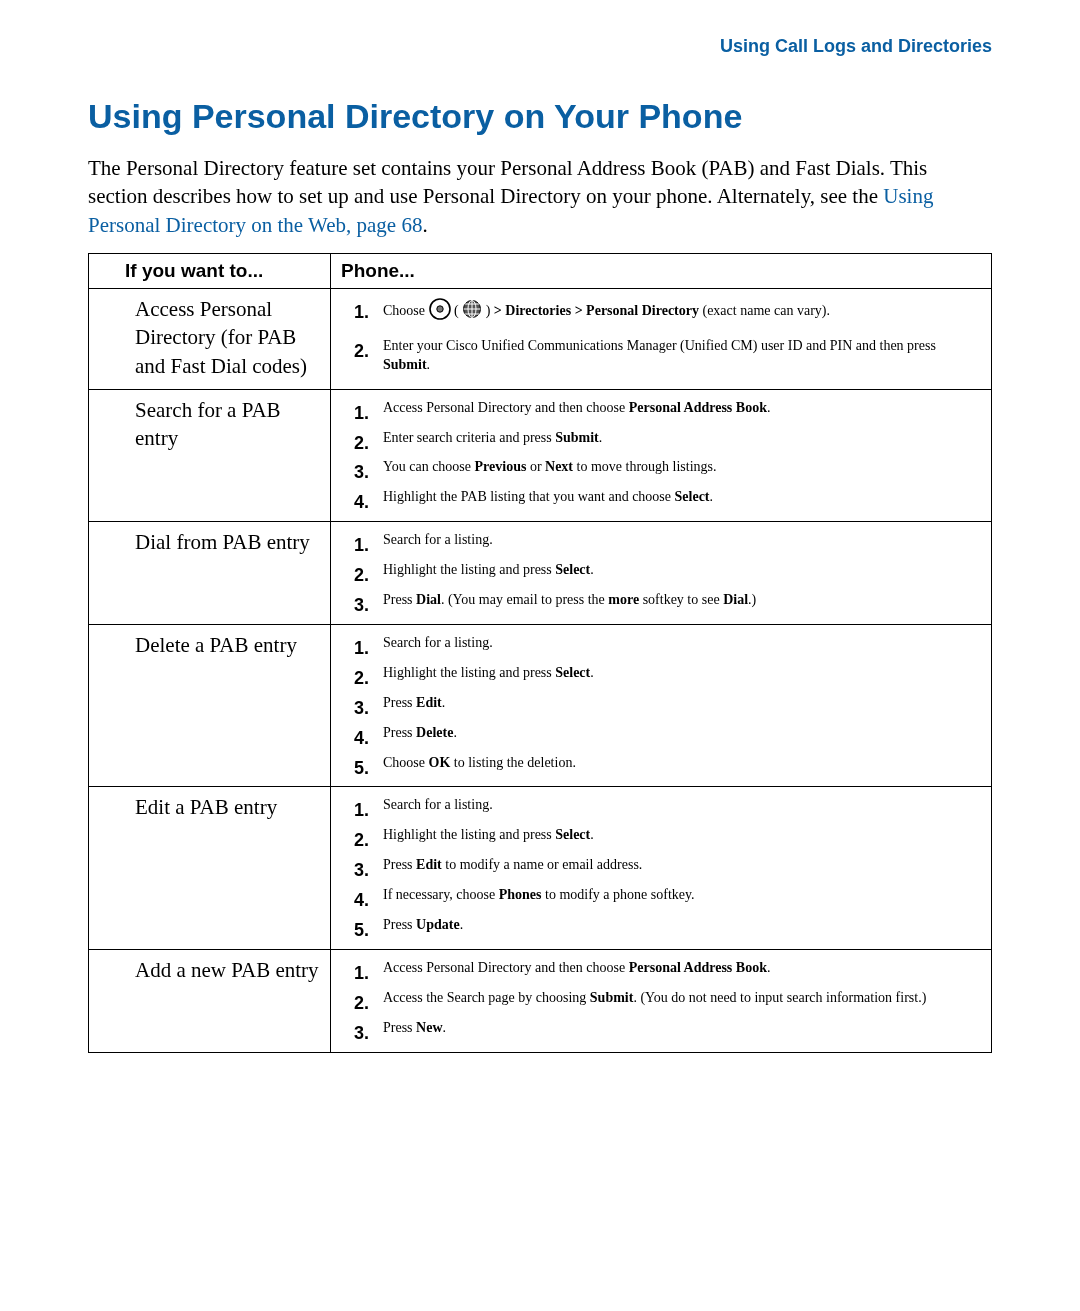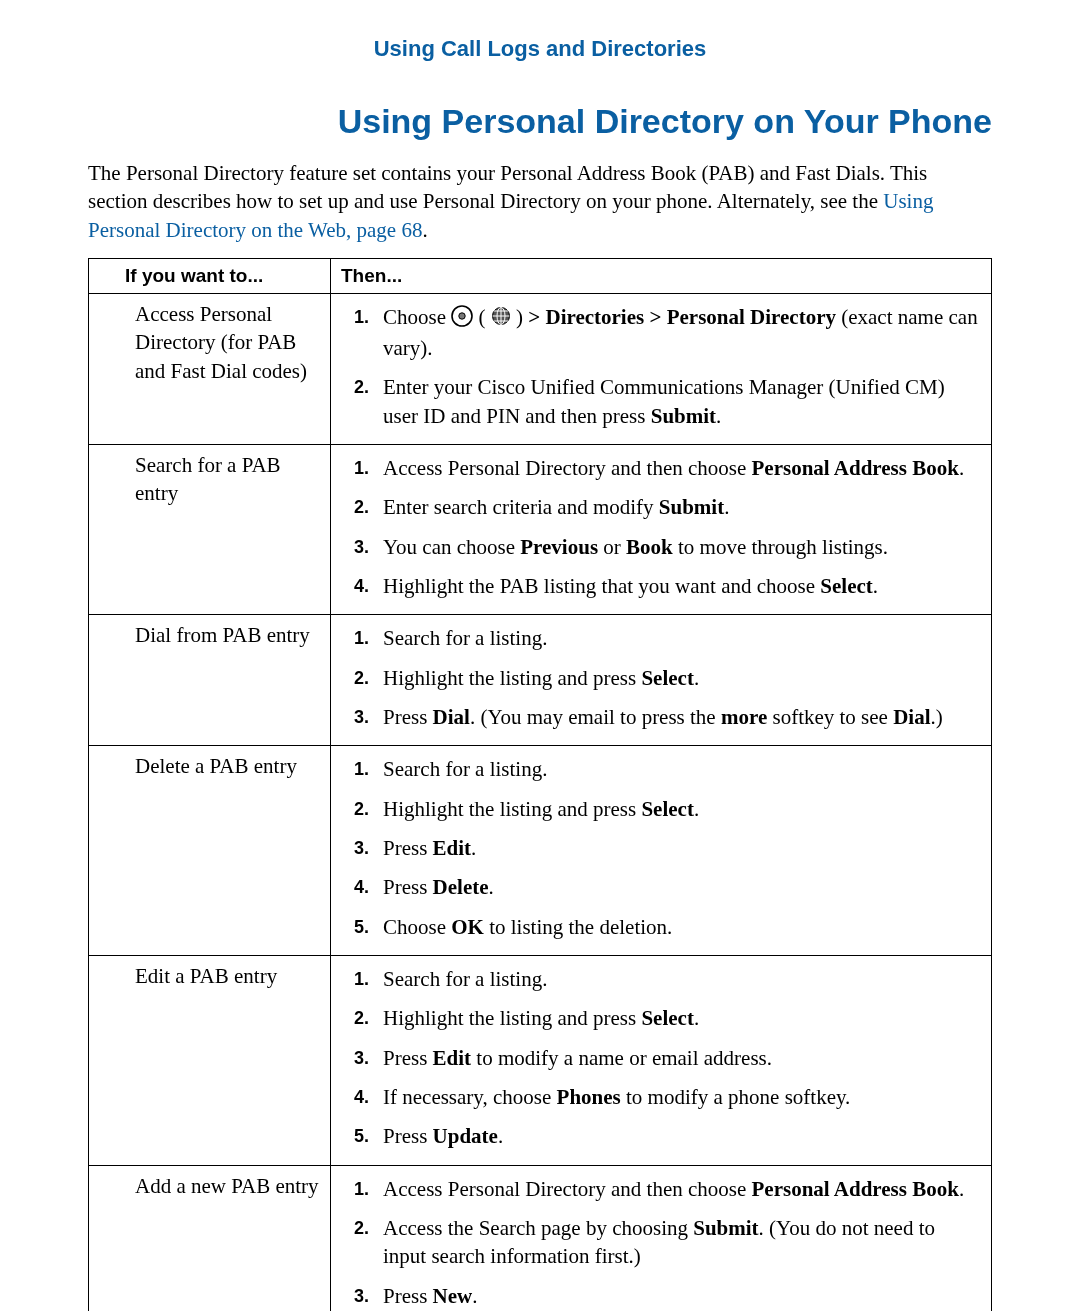--- a/index.html
+++ b/index.html
@@ -10,34 +10,33 @@
     color: #000;
   }
   .page {
     width: 1080px;
     min-height: 1311px;
     box-sizing: border-box;
     padding: 36px 88px 24px 88px;
     position: relative;
   }
   .running-head {
-    text-align: center;
-    font-family: Arial, Helvetica, sans-serif;
-    font-weight: 700;
-    font-size: 22px;
+    text-align: right;
+    font-family: Arial, Helvetica, sans-serif;
+    font-weight: 700;
+    font-size: 18px;
     color: #0a5fa2;
     margin-bottom: 40px;
   }
   h1.section-title {
     font-family: Arial, Helvetica, sans-serif;
     font-weight: 700;
     font-size: 34px;
     color: #0a5fa2;
     margin: 0 0 18px 0;
-    text-align: right;
   }
   .intro {
     font-size: 21px;
     line-height: 1.35;
     margin: 0 16px 14px 0;
   }
   .intro .link {
     color: #0a5fa2;
   }
   table.tasks {
@@ -56,21 +55,21 @@
     font-size: 19px;
     text-align: left;
   }
   table.tasks th.col-if { width: 195px; padding-left: 36px; }
   table.tasks td.col-if {
     font-size: 21px;
     line-height: 1.35;
     padding-left: 46px;
   }
   table.tasks td.col-then {
-    font-size: 21px;
+    font-size: 14px;
     line-height: 1.35;
   }
   ol.steps {
     margin: 0;
     padding: 0 0 0 34px;
     list-style: none;
     counter-reset: step;
   }
   ol.steps > li {
     counter-increment: step;
@@ -104,21 +103,21 @@
   <h1 class="section-title">Using Personal Directory on Your Phone</h1>
 
   <p class="intro">
     <span>The Personal Directory feature set contains your Personal Address Book (PAB) and Fast Dials. This section describes how to set up and use Personal Directory on your phone. Alternately, see the </span><span class="link">Using Personal Directory on the Web, page 68</span><span>.</span>
   </p>
 
   <table class="tasks">
     <thead>
       <tr>
         <th class="col-if">If you want to...</th>
-        <th>Then...</th>
+        <th>Phone...</th>
       </tr>
     </thead>
     <tbody id="tbody">
         <tr>
           <td class="col-if">Access Personal Directory (for PAB and Fast Dial codes)</td>
           <td class="col-then">
             <ol class="steps">
               <li><span>Choose </span>
   <span class="icon-slot">
     <svg width="22" height="22" viewBox="0 0 22 22">
@@ -137,22 +136,22 @@
 <span> ) </span><span class="b">&gt; Directories &gt; Personal Directory</span><span> (exact name can vary).</span></li>
               <li><span>Enter your Cisco Unified Communications Manager (Unified CM) user ID and PIN and then press </span><span class="b">Submit</span><span>.</span></li>
             </ol>
           </td>
         </tr>
         <tr>
           <td class="col-if">Search for a PAB entry</td>
           <td class="col-then">
             <ol class="steps">
               <li><span>Access Personal Directory and then choose </span><span class="b">Personal Address Book</span><span>.</span></li>
-              <li><span>Enter search criteria and modify </span><span class="b">Submit</span><span>.</span></li>
-              <li><span>You can choose </span><span class="b">Previous</span><span> or </span><span class="b">Book</span><span> to move through listings.</span></li>
+              <li><span>Enter search criteria and press </span><span class="b">Submit</span><span>.</span></li>
+              <li><span>You can choose </span><span class="b">Previous</span><span> or </span><span class="b">Next</span><span> to move through listings.</span></li>
               <li><span>Highlight the PAB listing that you want and choose </span><span class="b">Select</span><span>.</span></li>
             </ol>
           </td>
         </tr>
         <tr>
           <td class="col-if">Dial from PAB entry</td>
           <td class="col-then">
             <ol class="steps">
               <li><span>Search for a listing.</span></li>
               <li><span>Highlight the listing and press </span><span class="b">Select</span><span>.</span></li>

